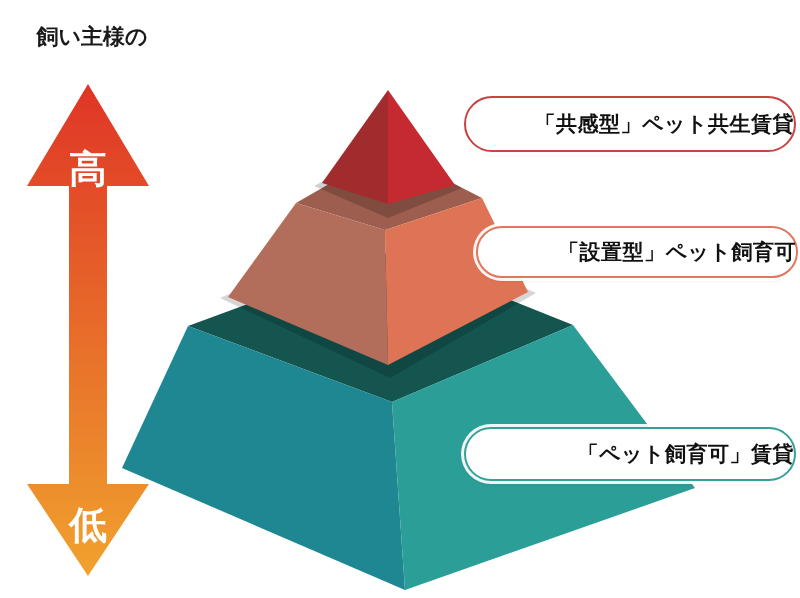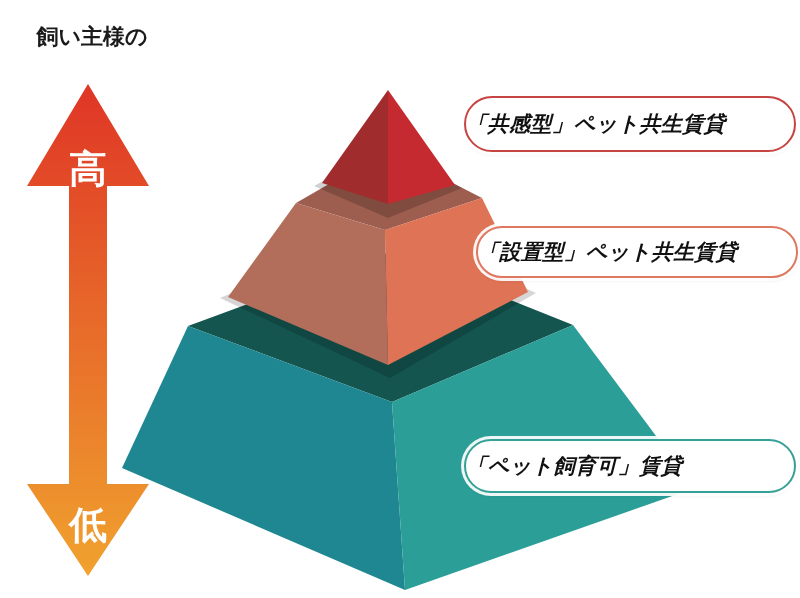--- a/index.html
+++ b/index.html
@@ -33,33 +33,32 @@
     font-weight: bold;
     fill: #ffffff;
   }
   .pill {
     position: absolute;
     background: #ffffff;
     border: 2px solid #888;
     border-radius: 999px;
     display: flex;
     align-items: center;
-    justify-content: flex-start;
+    justify-content: flex-end;
     font-size: 21px;
     font-weight: bold;
     color: #111111;
     letter-spacing: 0.5px;
     z-index: 5;
     box-shadow: 0 0 0 3px rgba(255,255,255,0.92), 0 2px 4px rgba(0,0,0,0.12);
     white-space: nowrap;
-    font-style: italic;
   }
   .pill-top    { left: 464px; top: 96px;  width: 328px; height: 52px; }
   .pill-middle { left: 476px; top: 226px; width: 318px; height: 48px; }
-  .pill-bottom { left: 464px; top: 439px; width: 328px; height: 50px; }
+  .pill-bottom { left: 464px; top: 427px; width: 328px; height: 50px; }
 </style>
 </head>
 <body>
 
 <div class="stage">
 
   <div class="axis-title">
     <div>飼い主様の</div>
   </div>
 
@@ -88,19 +87,19 @@
     <polygon points="314,186 388,146 462,188 388,218" fill="rgba(0,0,0,0.18)"></polygon>
 
     <polygon points="388,90 388,204 322,183" fill="#a12c2d"></polygon>
     <polygon points="388,90 455,185 388,204" fill="#c52a30"></polygon>
   </svg>
 
   <div class="pill pill-top" style="border-color: rgb(198, 68, 66);">
     <span>「共感型」ペット共生賃貸</span>
   </div>
   <div class="pill pill-middle" style="border-color: rgb(223, 120, 96);">
-    <span>「設置型」ペット共生賃貸</span>
+    <span>「設置型」ペット飼育可</span>
   </div>
   <div class="pill pill-bottom" style="border-color: rgb(53, 160, 149);">
     <span>「ペット飼育可」賃貸</span>
   </div>
 
 </div>
 
 </body></html>

